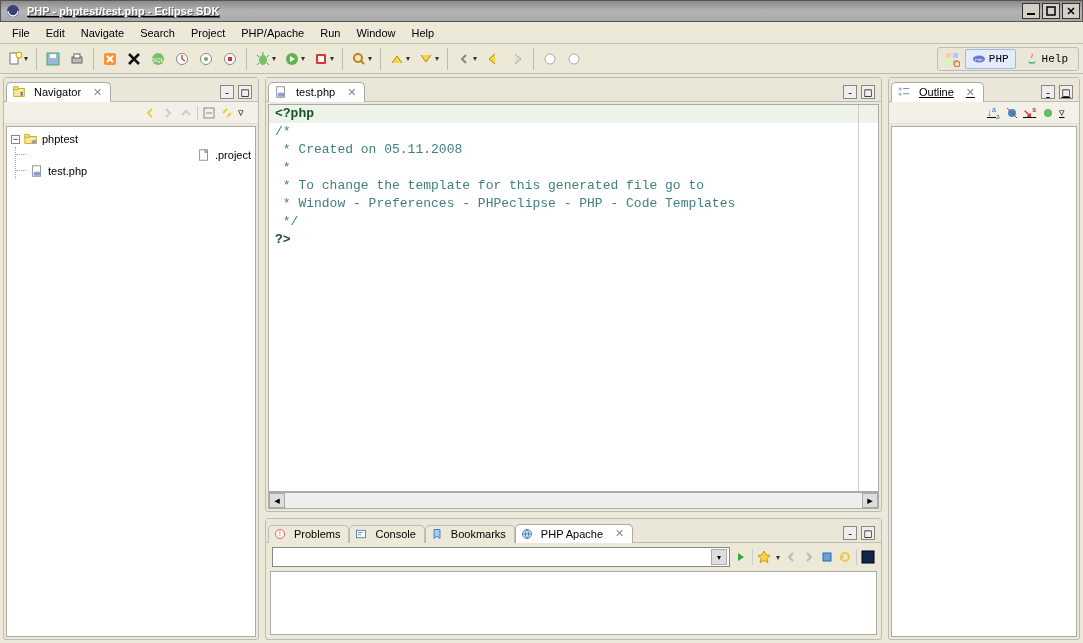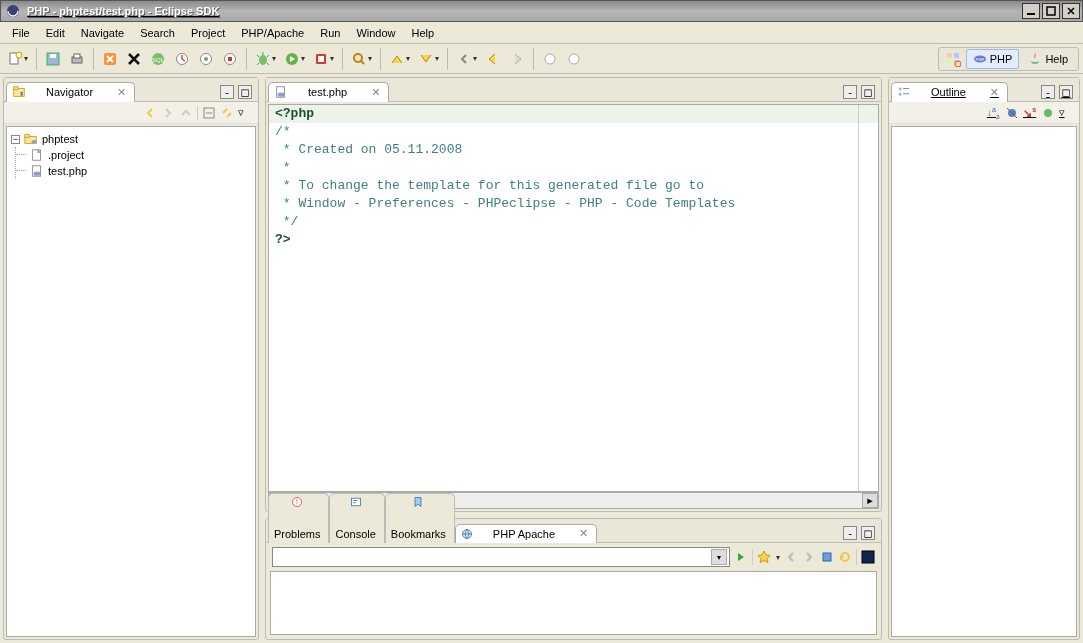--- a/index.html
+++ b/index.html
@@ -8,28 +8,28 @@
   .titlebar .icon { width:16px; height:16px; margin:0 4px; display:inline-flex; align-items:center; justify-content:center;}
   .titlebar .title { flex:1; color:#fff; font-weight:bold; padding-left:2px; text-shadow:1px 1px 0 #555;}
   .winbtns { display:flex; gap:2px; margin-right:2px;}
   .winbtn { width:18px; height:16px; background:#d4d0c8; border:1px solid #333; display:flex; align-items:center; justify-content:center; font-size:11px; font-weight:bold;}
   .menubar { height:22px; background:#ece9d8; border-bottom:1px solid #c0c0a0; display:flex; align-items:center; padding-left:4px;}
   .menubar span { padding:3px 8px; cursor:default;}
   .toolbar { height:30px; background:#ece9d8; border-bottom:1px solid #bbb; display:flex; align-items:center; padding:0 4px; gap:2px;}
   .tbtn { min-width:18px; height:22px; display:inline-flex; align-items:center; justify-content:center; border:1px solid transparent; padding:0 2px;}
   .tbtn svg { width:16px; height:16px; }
   .sep { width:1px; height:22px; background:#bbb; margin:0 3px;}
-  .persp-switch { margin-left:auto; display:flex; align-items:center; gap:2px; border:1px solid #bbb; border-radius:3px; height:24px; padding:0 3px; background:#eae7d9;}
+  .persp-switch { margin-left:auto; display:flex; align-items:center; gap:2px; border:1px solid #bbb; border-radius:3px; height:24px; padding:0 3px; background:#eae7d9;font-family:Liberation Mono, monospace;}
   .persp-btn { display:inline-flex; align-items:center; gap:3px; padding:2px 6px; border:1px solid transparent; border-radius:2px; font-size:11px;}
   .persp-btn.active { border:1px solid #a4b8de; background:#e3ecff;}
   .workarea { display:flex; height:calc(643px - 22px - 22px - 30px); background:#ece9d8;}
   .view { background:#ece9d8; border:1px solid #bbb; border-radius:3px; margin:3px; display:flex; flex-direction:column; min-height:0;}
   .view-tabrow { height:24px; display:flex; align-items:flex-end; padding:0 2px; border-bottom:1px solid #bbb; background:#eae7d9; position:relative;}
-  .view-tab { display:inline-flex; align-items:center; gap:20px; background:#fff; border:1px solid #aaa; border-bottom:none; border-radius:5px 5px 0 0; padding:2px 8px 3px 5px; font-size:11px; position:relative; top:1px;}
-  .view-tab.inactive { background:#ece9d8; border-color:#bbb;flex-direction:column;}
+  .view-tab { display:inline-flex; align-items:center; gap:8px; background:#fff; border:1px solid #aaa; border-bottom:none; border-radius:5px 5px 0 0; padding:2px 8px 3px 5px; font-size:11px; position:relative; top:1px;}
+  .view-tab.inactive { background:#ece9d8; border-color:#bbb;}
   .view-tab .close { color:#888; font-size:11px; margin-left:4px;}
   .view-ctrls { margin-left:auto; display:flex; align-items:center; gap:4px; padding:2px 4px;}
   .mini-toolbar { height:22px; display:flex; align-items:center; justify-content:flex-end; gap:4px; padding:0 6px; border-bottom:1px solid #ddd; background:#f3f1e7;}
   .nav-body { flex:1; background:#fff; border:1px solid #aaa; margin:2px; overflow:auto; padding:4px;}
   .tree-row { display:flex; align-items:center; gap:4px; padding:1px 0; font-size:11px;}
   .tree-toggle { width:9px; height:9px; border:1px solid #888; display:inline-flex; align-items:center; justify-content:center; font-size:9px; line-height:7px;}
   .editor { flex:1; background:#fff; border:1px solid #aaa; margin:2px 2px 0 2px; overflow:auto; font-family:"Courier New",monospace; font-size:13px; line-height:18px; position:relative;}
   .editor-line { white-space:pre; min-width:600px; padding-left:6px;}
   .editor-line.hl { background:#eef3ea;}
   .gutter-line { position:absolute; right:10px; top:0; width:10px; border-left:1px solid #ccc; height:100%;}
@@ -292,21 +292,21 @@
         <div class="tree-row">
           <span class="tree-toggle">−</span>
           <svg width="14" height="14" viewBox="0 0 16 16">
               <rect x="1" y="5" width="13" height="8" fill="#fce699" stroke="#c9a400"></rect>
               <rect x="1" y="3" width="5" height="3" fill="#fce699" stroke="#c9a400"></rect>
               <ellipse cx="11.5" cy="11" rx="3" ry="2" fill="#8b9dd8"></ellipse>
             </svg>
           <span>phptest</span>
         </div>
         <div style="border-left:1px dotted #aaa; margin-left:4px; padding-left:14px;">
-          <div class="tree-row" style="position:relative;">
+          <div class="tree-row" style="position:relative;justify-content:flex-end;">
             <span style="position:absolute;left:-14px;top:7px;width:10px;border-top:1px dotted #aaa;"></span>
             <svg width="14" height="14" viewBox="0 0 16 16">
                 <rect x="3" y="2" width="9" height="12" fill="#fff" stroke="#888"></rect>
                 <path d="M9 2l3 3H9z" fill="#ddd" stroke="#888"></path>
               </svg>
             <span>.project</span>
           </div>
           <div class="tree-row" style="position:relative;">
             <span style="position:absolute;left:-14px;top:7px;width:10px;border-top:1px dotted #aaa;"></span>
             <svg width="14" height="14" viewBox="0 0 16 16">

